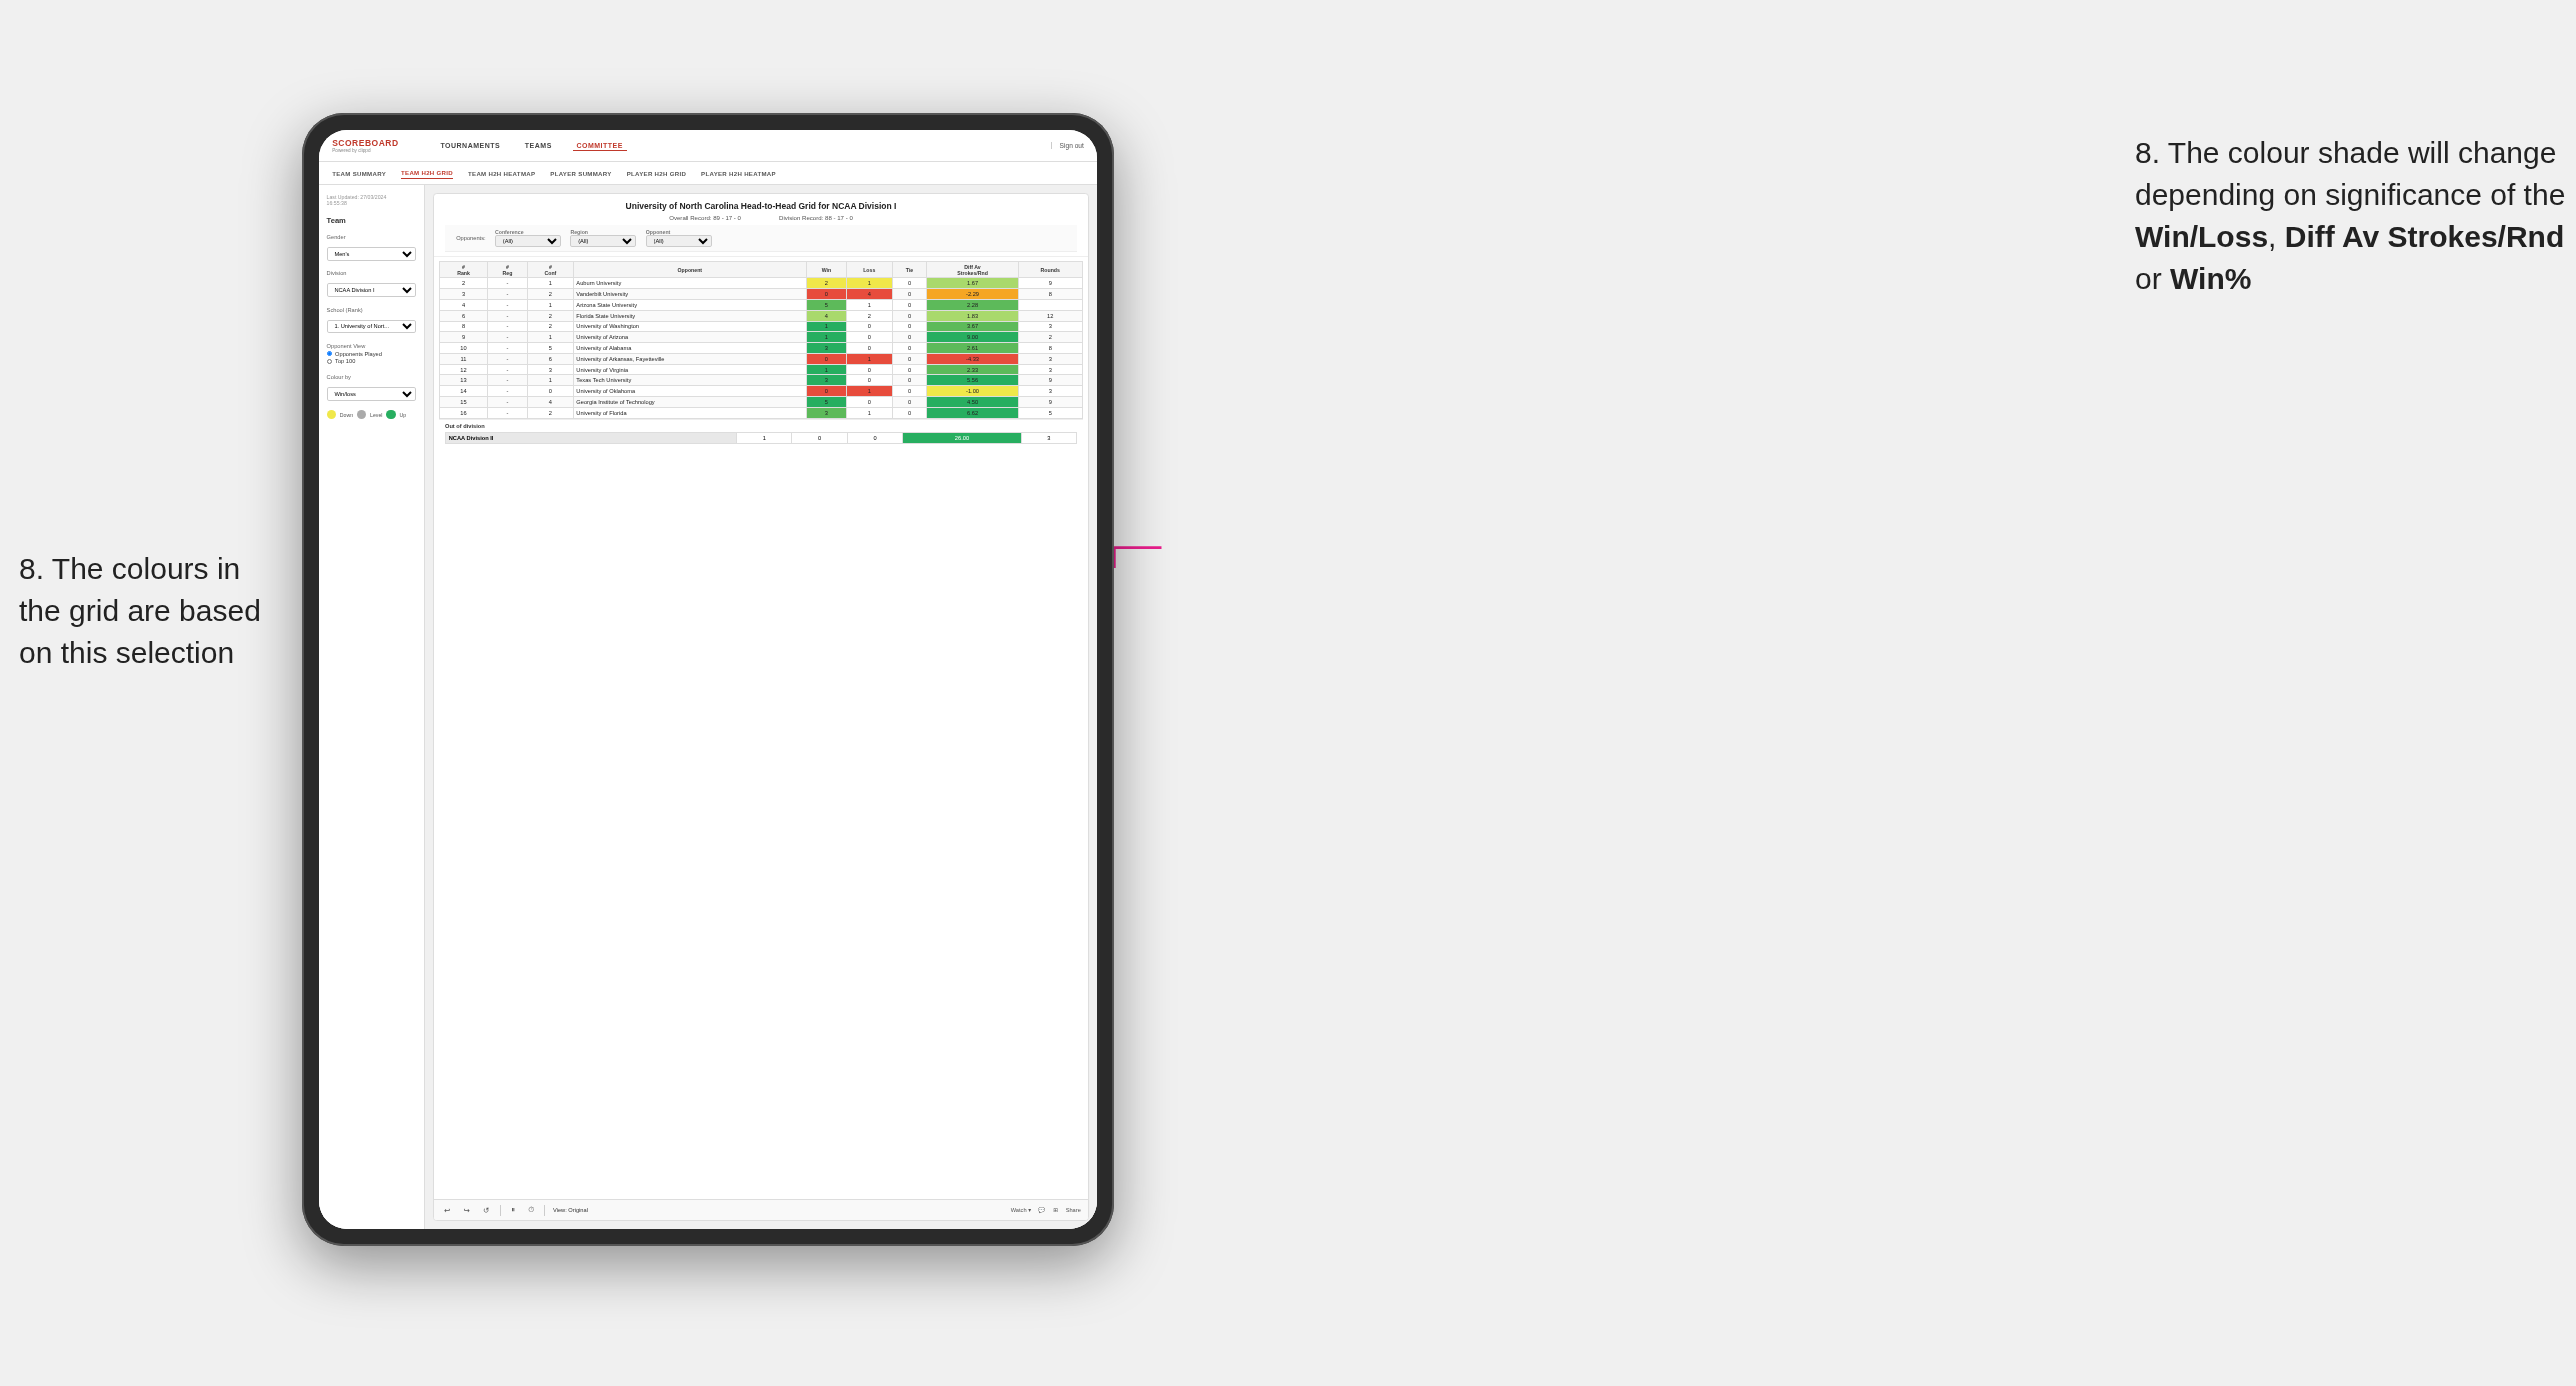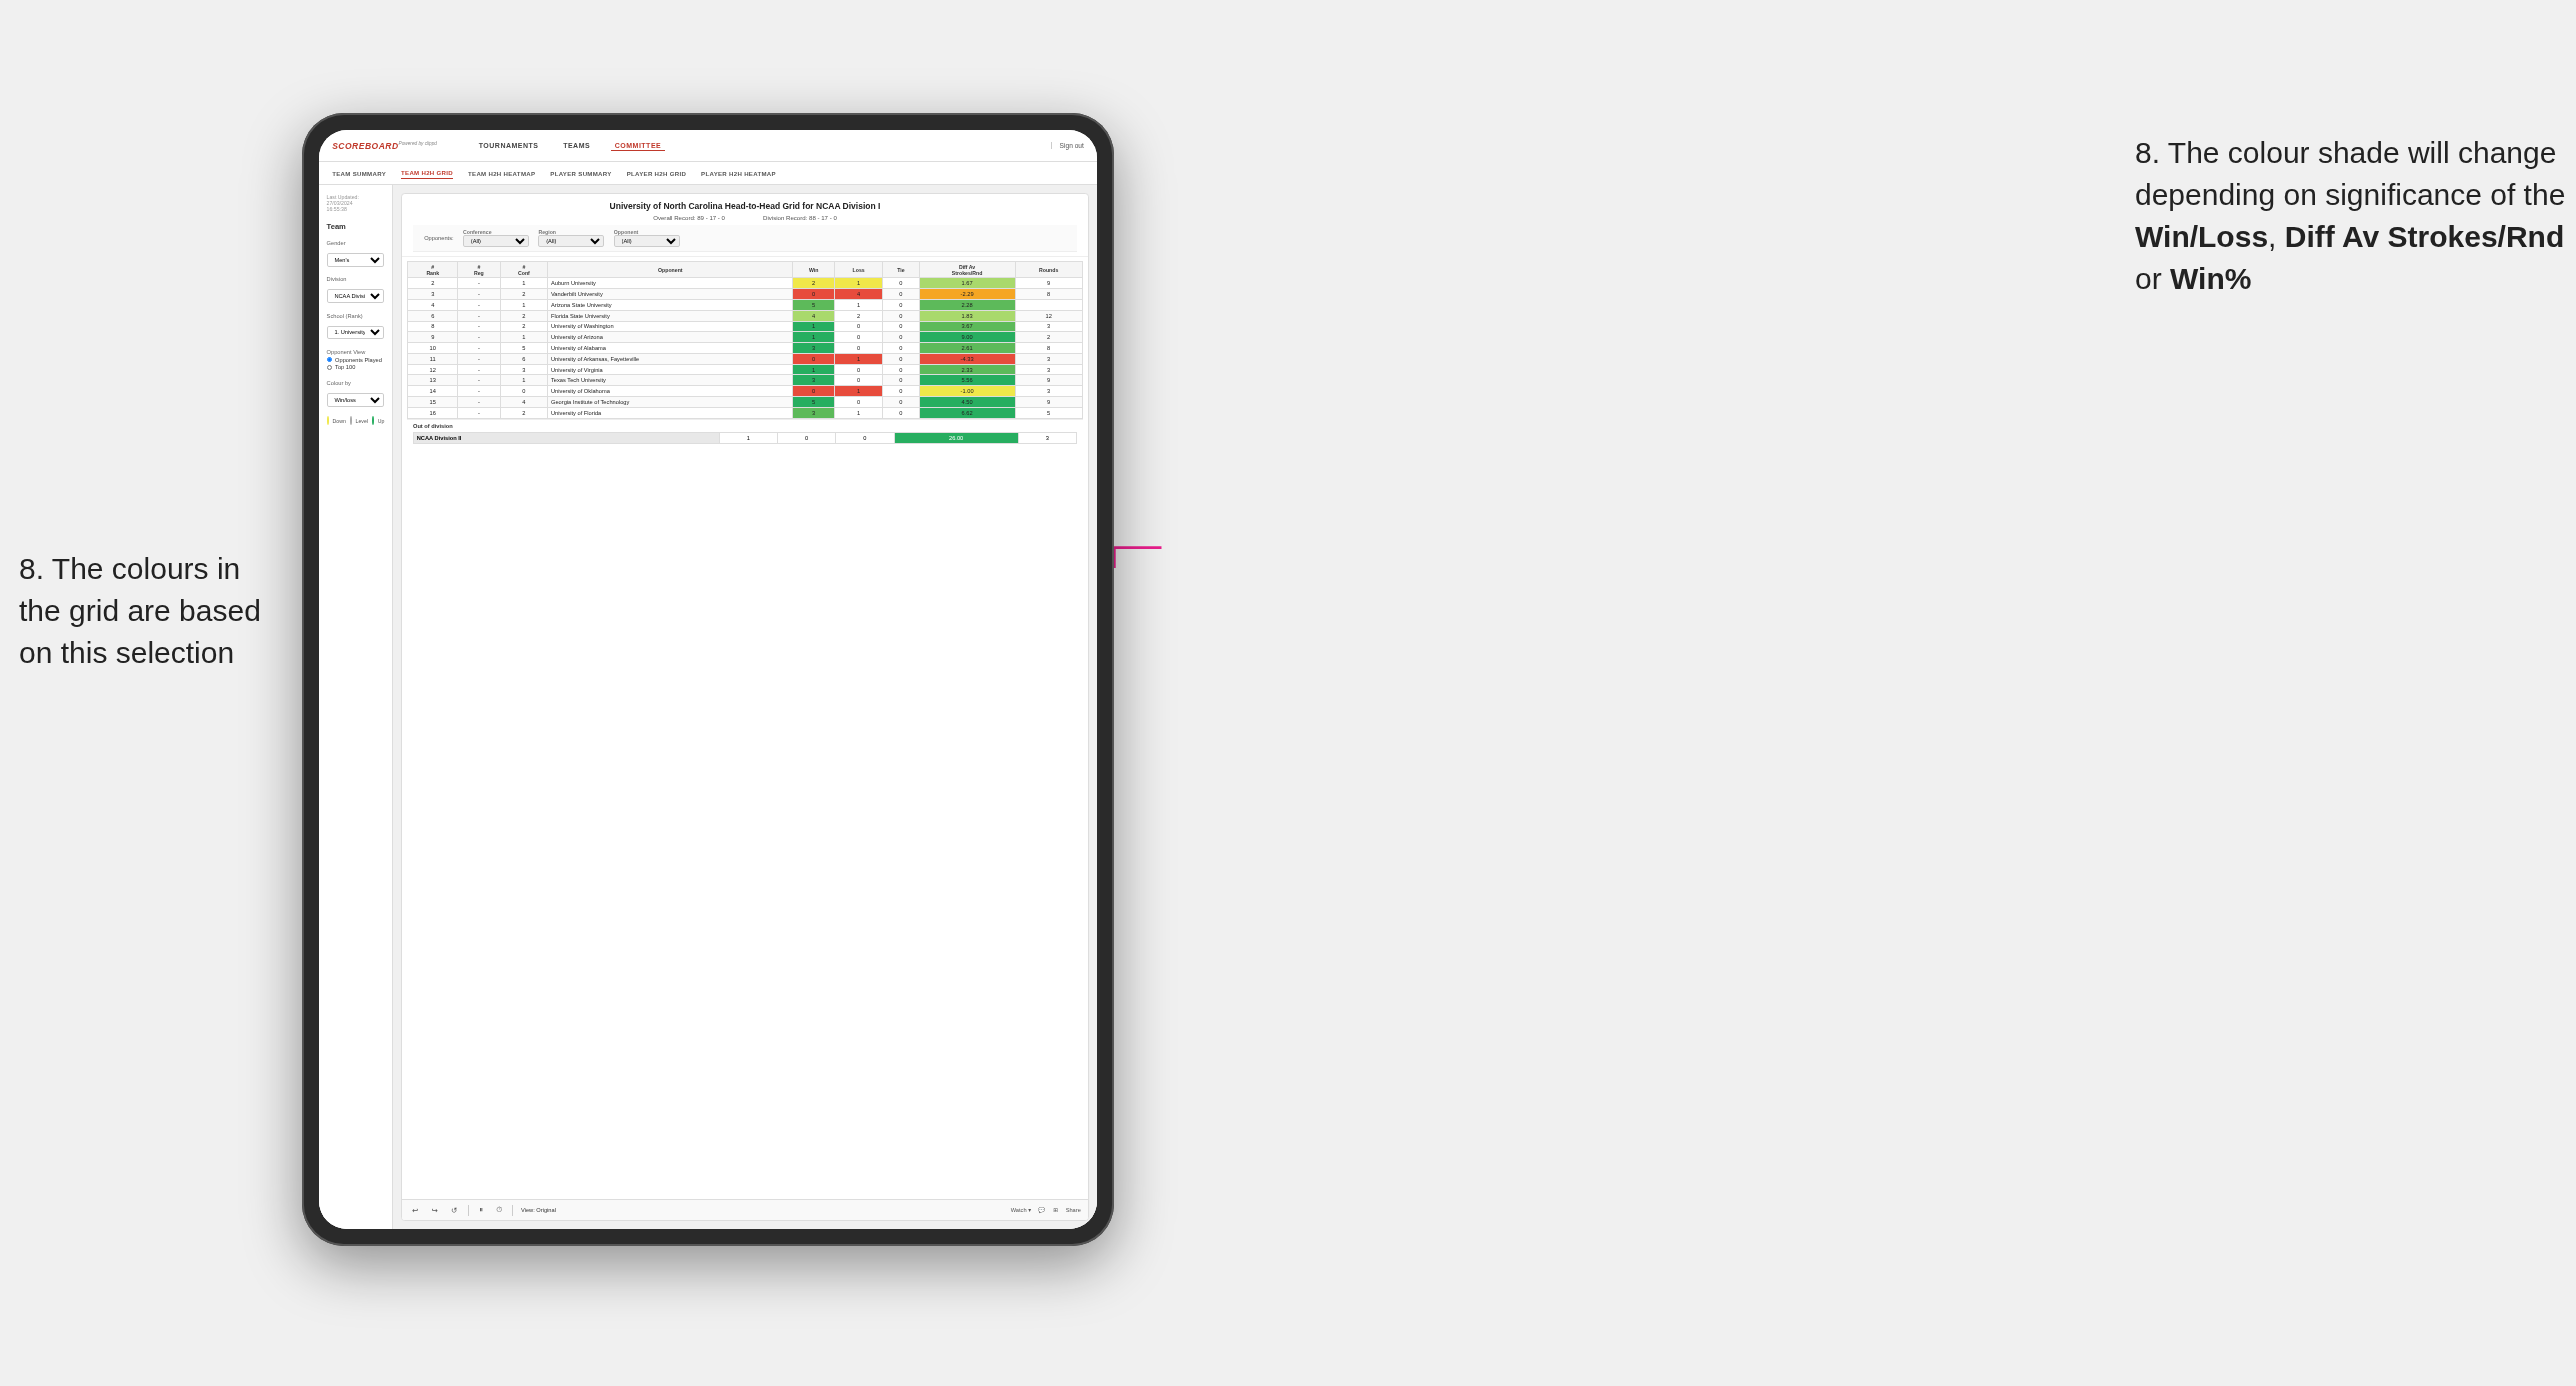--- a/index.html
+++ b/index.html
@@ -67,23 +67,22 @@
       display: flex;
       align-items: center;
       background: #fff;
       border-bottom: 0.9px solid #ddd;
       padding: 0 13.2px;
       height: 32px;
       gap: 17px;
     }
     .logo {
       display: flex;
-      flex-direction: row;
+      flex-direction: column;
       margin-right: 21px;
-      font-style: italic;
     }
     .logo-title {
       font-size: 8.5px;
       font-weight: 900;
       color: #c0392b;
       letter-spacing: 0.5px;
     }
     .logo-sub {
       font-size: 4.7px;
       color: #888;
@@ -134,21 +133,21 @@
     
     .main-content {
       display: flex;
       height: calc(100% - 55px);
       background: #f4f4f4;
       overflow: hidden;
     }
 
     
     .sidebar {
-      width: 74px;
+      width: 106px;
       background: #fff;
       border-right: 0.9px solid #ddd;
       padding: 9.4px 7.6px;
       flex-shrink: 0;
       overflow-y: auto;
     }
     .sidebar-section {
       margin-bottom: 9.4px;
     }
     .sidebar-title {

